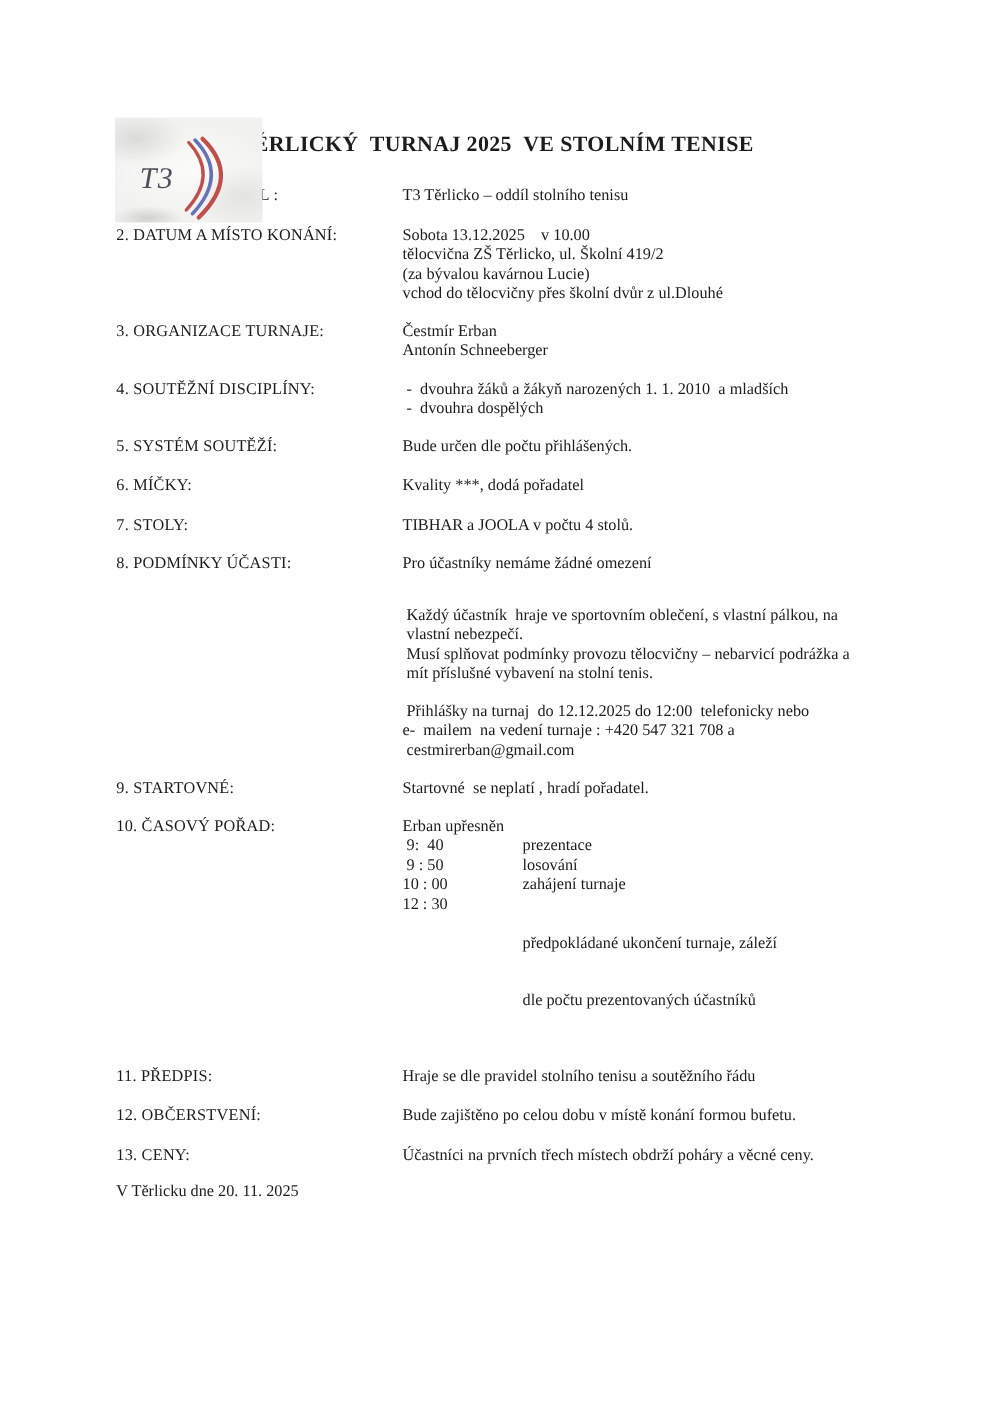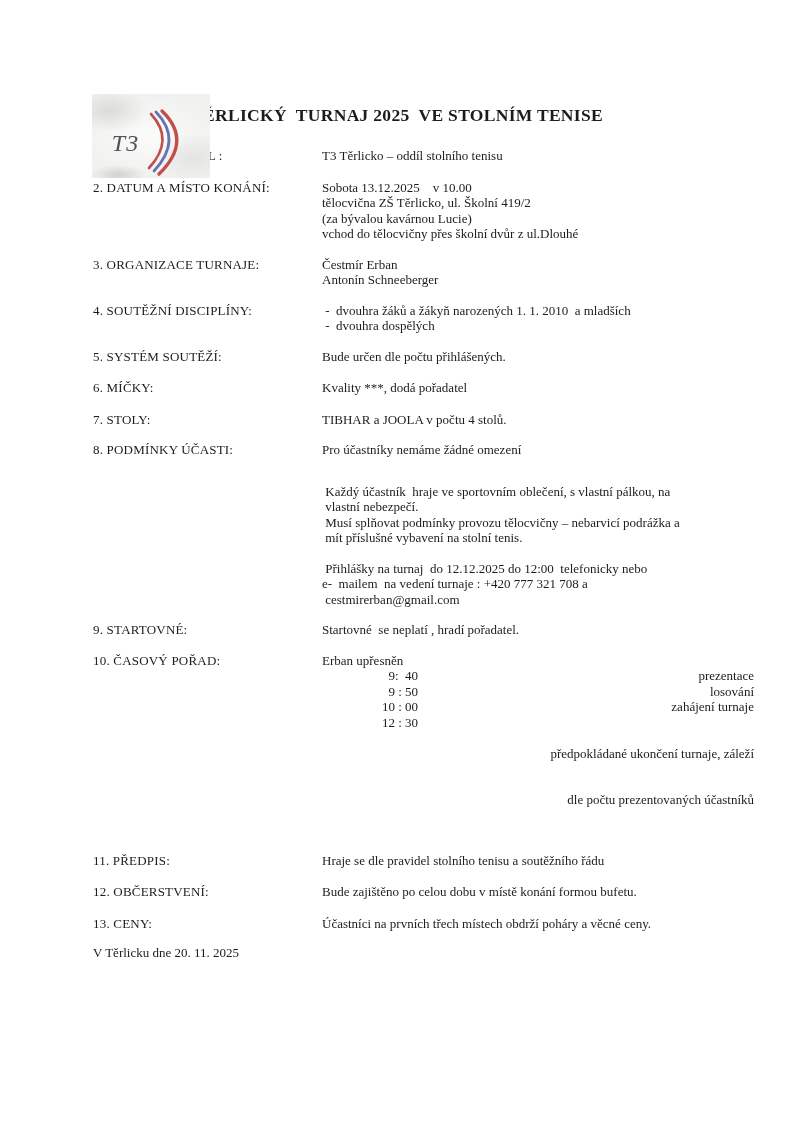--- a/index.html
+++ b/index.html
@@ -79,21 +79,20 @@
   .mb-26 { margin-bottom: 26px; }
   .mb-14 { margin-bottom: 14px; }
   .para {
     margin-left: 229px;
     margin-bottom: 15px;
   }
   .para div { white-space: pre-wrap; }
   .sched-row {
     display: grid;
     grid-template-columns: 96px 1fr;
-    text-align: right;
   }
   .sched-row div { white-space: pre-wrap; }
   .footer-line {
     margin-bottom: 0;
     white-space: pre-wrap;
   }
 </style>
 </head>
 <body>
 
@@ -177,21 +176,21 @@
 
     <div class="para">
       <div> Každý účastník  hraje ve sportovním oblečení, s vlastní pálkou, na</div>
       <div> vlastní nebezpečí.</div>
       <div> Musí splňovat podmínky provozu tělocvičny – nebarvicí podrážka a</div>
       <div> mít příslušné vybavení na stolní tenis.</div>
     </div>
 
     <div class="para">
       <div> Přihlášky na turnaj  do 12.12.2025 do 12:00  telefonicky nebo</div>
-      <div>e-  mailem  na vedení turnaje : +420 777 321 708 a</div>
+      <div>e-  mailem  na vedení turnaje : +420 547 321 708 a</div>
       <div> cestmirerban@gmail.com</div>
     </div>
 
     <div class="row mb-15">
       <div class="label">9. STARTOVNÉ:</div>
       <div class="value">
           <div>Startovné  se neplatí , hradí pořadatel.</div>
         </div>
     </div>
 

